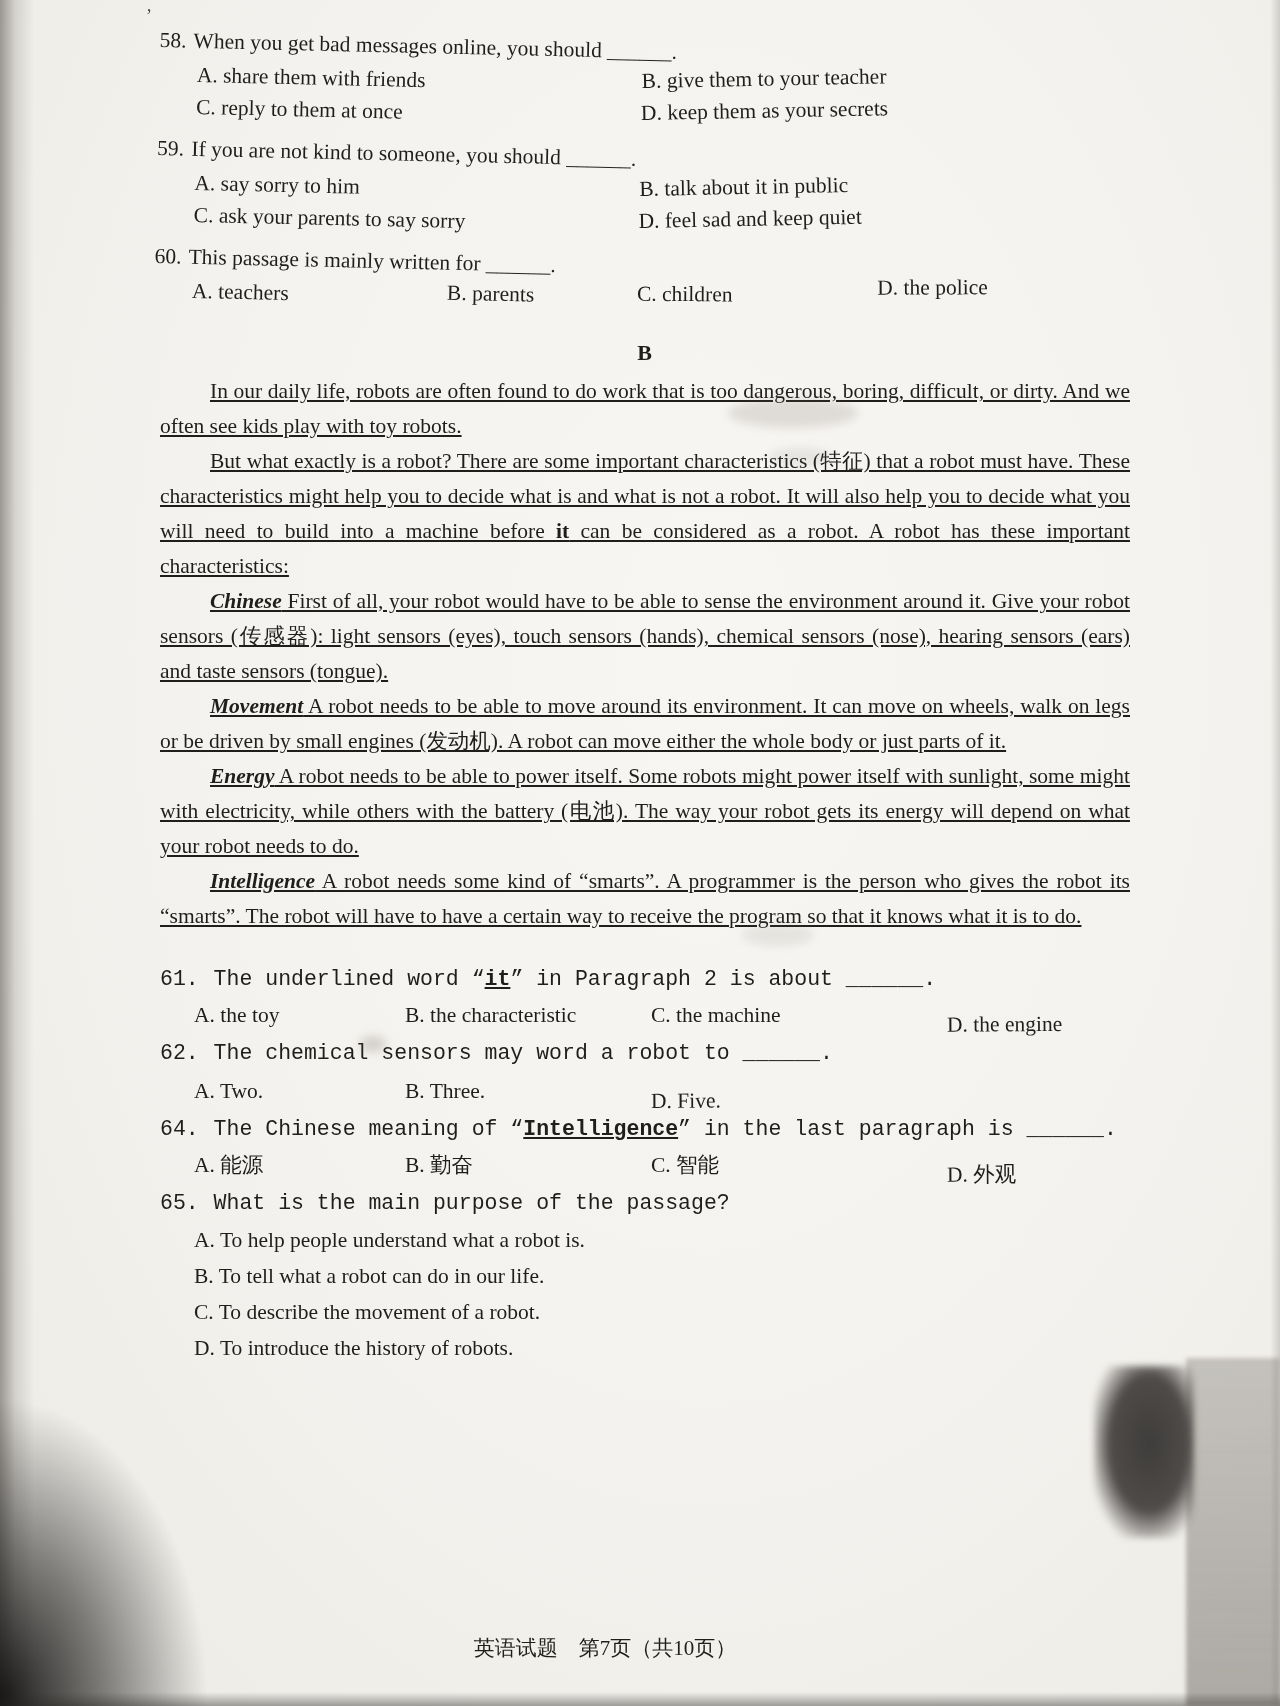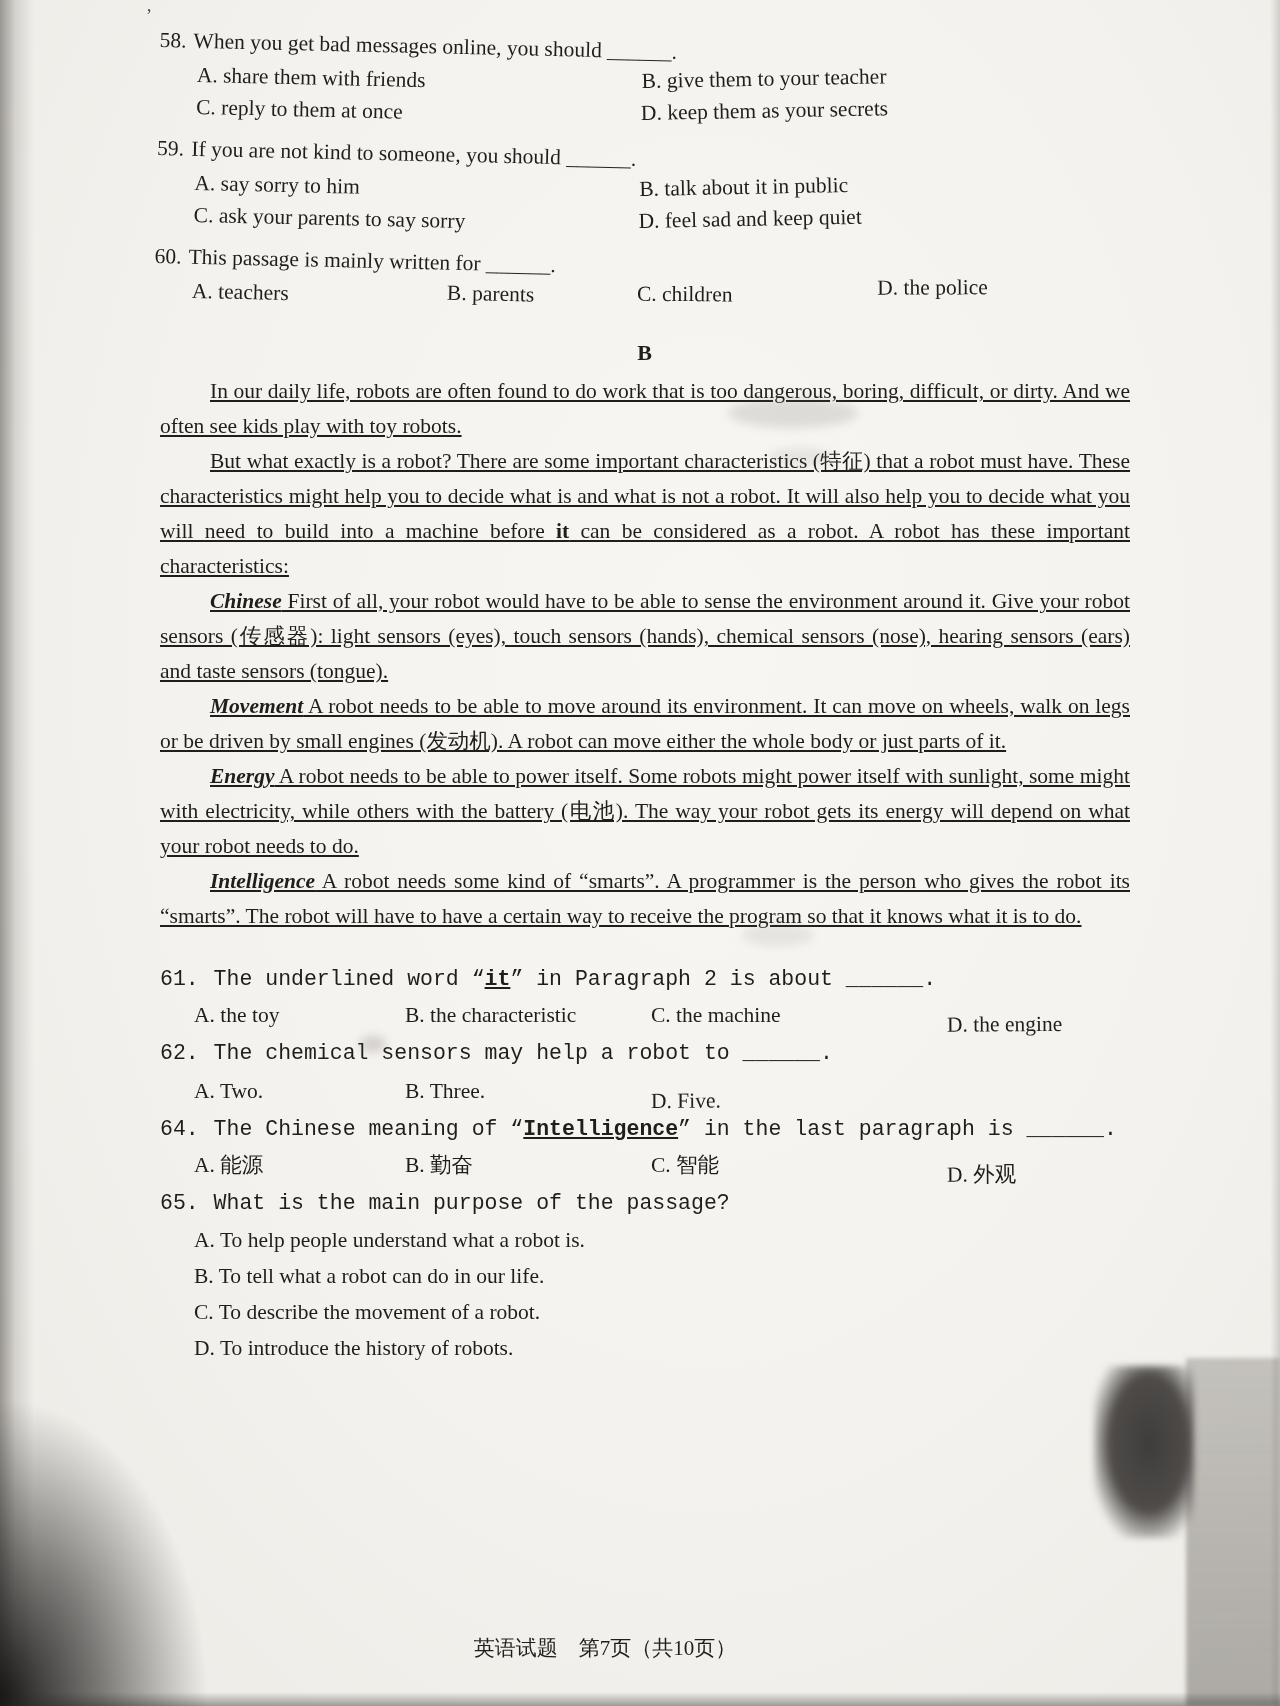--- a/index.html
+++ b/index.html
@@ -154,21 +154,21 @@
         <div class="question q-61">
           <div class="stem"><span class="qnum">61.</span><span> The underlined word “</span><span class="seg-bu">it</span><span>” in Paragraph 2 is about ______.</span></div>
           <div class="options layout-row">
             <div class="option opt-A">A. the toy</div>
             <div class="option opt-B">B. the characteristic</div>
             <div class="option opt-C">C. the machine</div>
             <div class="option opt-D">D. the engine</div>
           </div>
         </div>
         <div class="question q-62">
-          <div class="stem"><span class="qnum">62.</span><span> The chemical sensors may help a robot to ______.</span></div>
+          <div class="stem"><span class="qnum">62.</span><span> The chemical sensors may word a robot to ______.</span></div>
         </div>
         <div class="question q-63">
           <div class="options layout-row">
             <div class="option opt-A">A. Two.</div>
             <div class="option opt-B">B. Three.</div>
             <div class="option opt-D">D. Five.</div>
           </div>
         </div>
         <div class="question q-64">
           <div class="stem"><span class="qnum">64.</span><span> The Chinese meaning of “</span><span class="seg-bu">Intelligence</span><span>” in the last paragraph is ______.</span></div>

